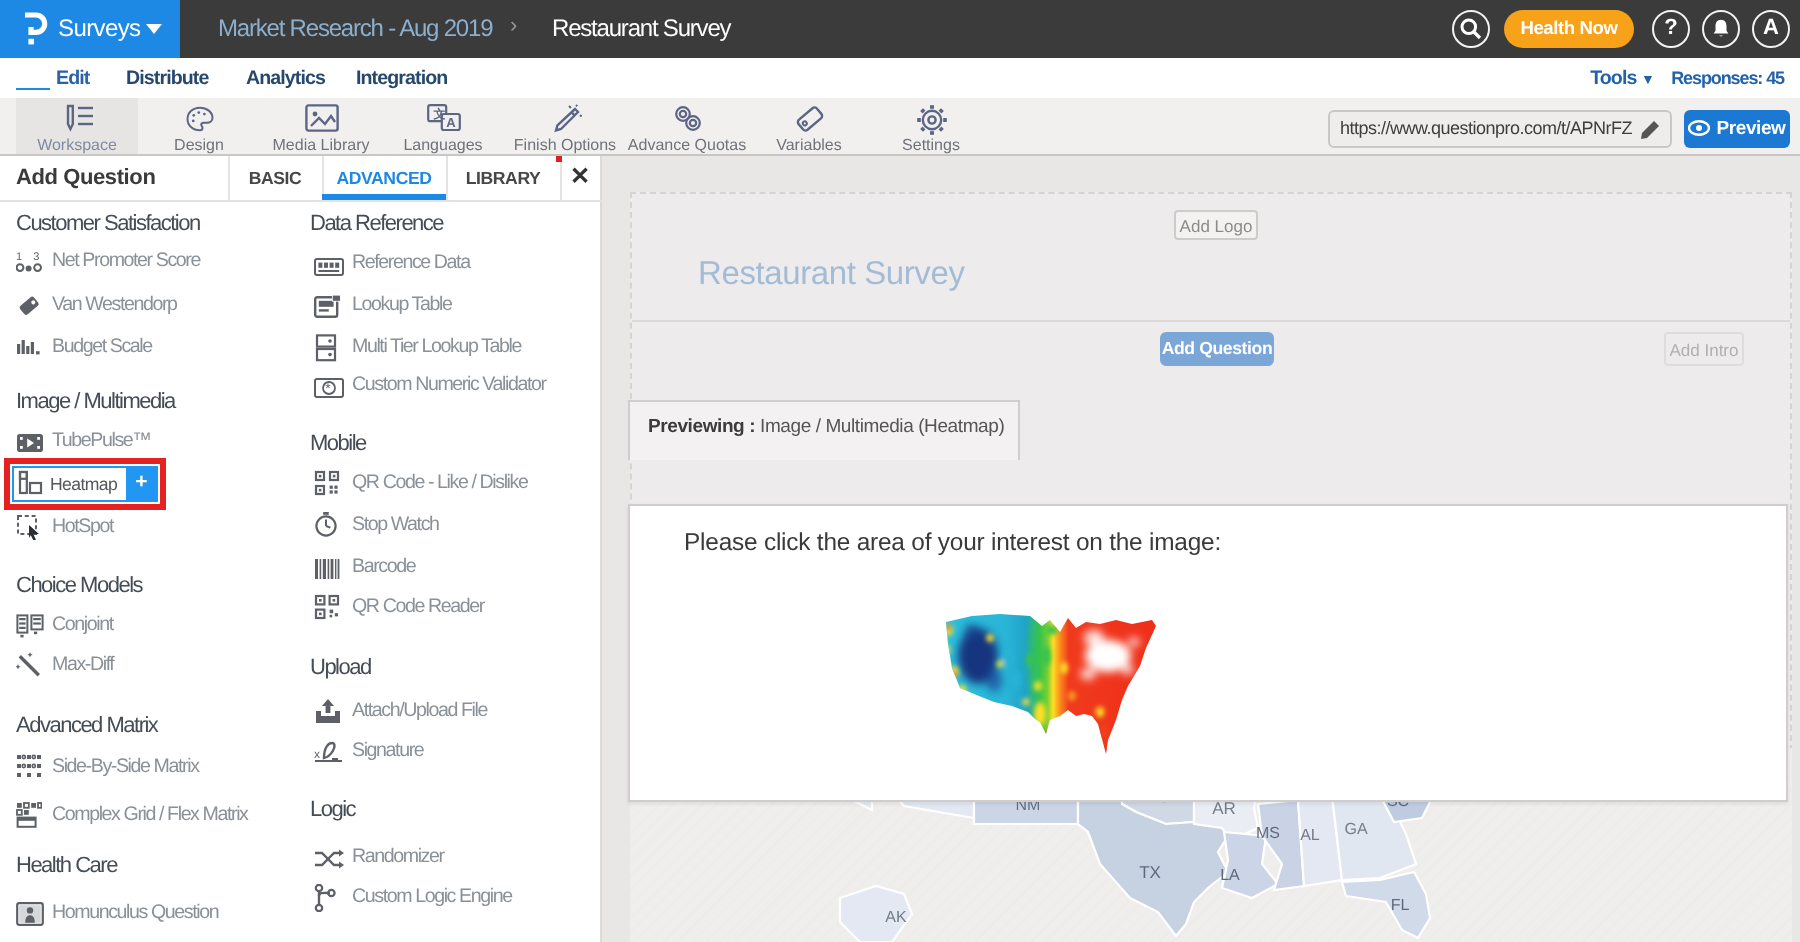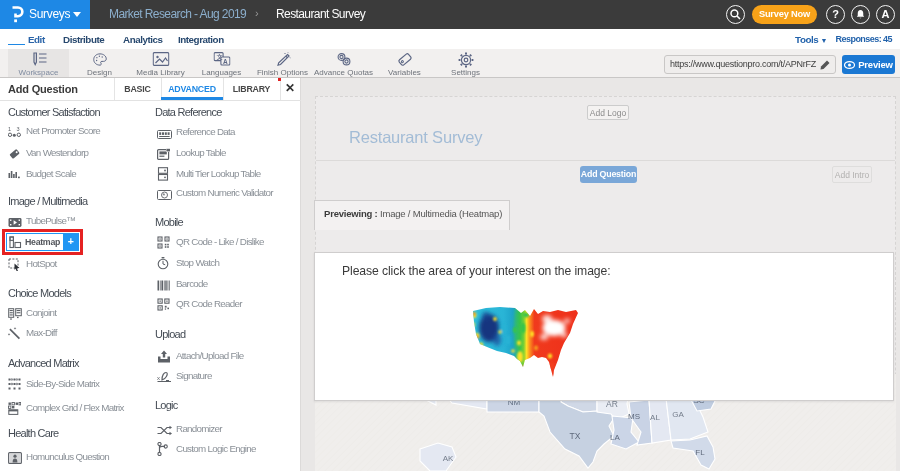--- a/index.html
+++ b/index.html
@@ -65,21 +65,21 @@
       </svg>
     <div id="breadcrumb1">Market Research - Aug 2019</div>
     <div id="crumbsep">›</div>
     <div id="breadcrumb2">Restaurant Survey</div>
     <div class="topcircle" style="left:726px">
       <svg width="11" height="11" viewBox="0 0 11 11" style="margin-top:3px">
           <circle cx="4.4" cy="4.4" r="3.4" fill="none" stroke="#fff" stroke-width="1.5"></circle>
           <line x1="7" y1="7" x2="10" y2="10" stroke="#fff" stroke-width="1.6"></line>
         </svg>
     </div>
-    <div id="upgrade">Survey Now</div>
+    <div id="upgrade">Health Now</div>
     <div class="topcircle" style="left:826px">?</div>
     <div class="topcircle" style="left:851px">
       <svg width="11" height="11" viewBox="0 0 24 24" style="margin-top:3px">
           <path d="M12 2 C8 2 6 5 6 9 L6 14 L4 17 L20 17 L18 14 L18 9 C18 5 16 2 12 2 Z M10 19 A2.5 2.5 0 0 0 14 19 Z" fill="#fff"></path>
         </svg>
     </div>
     <div class="topcircle" style="left:876px">A</div>
   </div>
 
   <div id="navbar">
@@ -253,21 +253,21 @@
     <div style="position:absolute;left:2px;top:150.5px;width:81px;height:26px;border:3px solid #e52222;background:#fff"></div>
 <div style="position:absolute;left:6px;top:154.5px;width:72.5px;height:18px;border:1px solid #2196f3;background:#fff"></div>
 <div style="position:absolute;left:63px;top:154.5px;width:15.5px;height:18px;background:#2196f3;color:#fff;font-weight:bold;font-size:10.5px;text-align:center;line-height:17px">+</div>
     <div class="qicon" style="left:9px;top:157px"><svg width="13" height="13" viewBox="0 0 13 13">
             <g fill="none" stroke="#5d6167" stroke-width="1.1">
               <rect x="1" y="1" width="3.4" height="10.5"></rect>
               <rect x="1" y="1" width="3.4" height="3.4"></rect>
               <rect x="6" y="6.5" width="5.5" height="5"></rect>
             </g>
           </svg></div>
-    <div style="position:absolute;left:25px;top:158.5px;font-size:8.8px;font-weight:bold;color:#53565c;letter-spacing:-0.3px">Heatmap</div>
+    <div style="position:absolute;left:25px;top:158.5px;font-size:8.8px;font-weight:normal;color:#53565c;letter-spacing:-0.3px">Heatmap</div>
     <div class="qicon" style="left:8px;top:178.5px"><svg width="13" height="13" viewBox="0 0 13 13">
             <rect x="1" y="1" width="9" height="9" fill="none" stroke="#5d6167" stroke-width="1" stroke-dasharray="2 1.4"></rect>
             <path d="M6.5 5.5 L11.5 10 L8.8 10.3 L10 13 L8.6 13 L7.4 10.6 L6.5 12 Z" fill="#2b2f35"></path>
           </svg></div>
         <div class="qitem" style="left:26px;top:179.5px">HotSpot</div>
     <div class="heading" style="left:8px;top:208.5px">Choice Models</div>
     <div class="qicon" style="left:8px;top:228px"><svg width="14" height="12" viewBox="0 0 14 12">
             <g fill="none" stroke="#5d6167" stroke-width="1">
               <rect x="0.7" y="0.7" width="5" height="8.6"></rect>
               <rect x="7.7" y="0.7" width="5.6" height="7"></rect>

